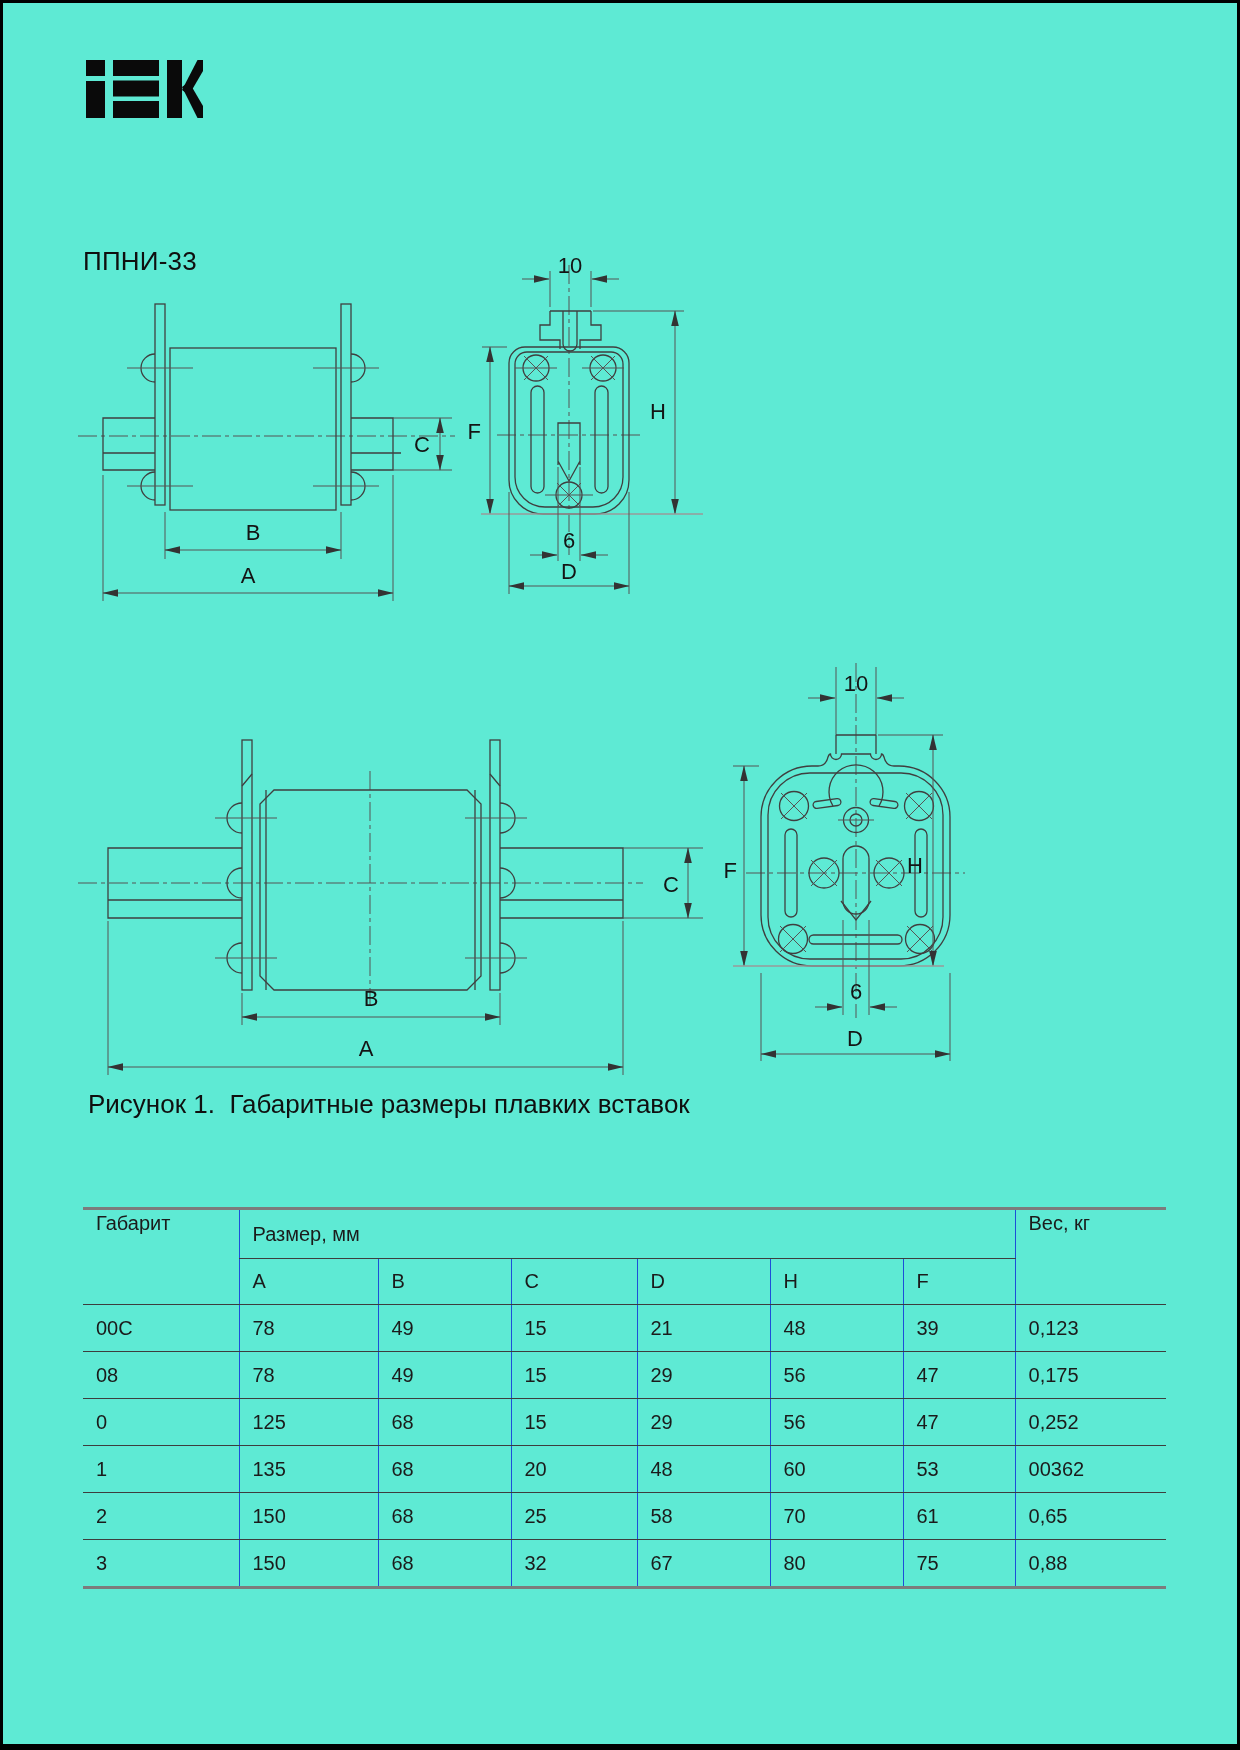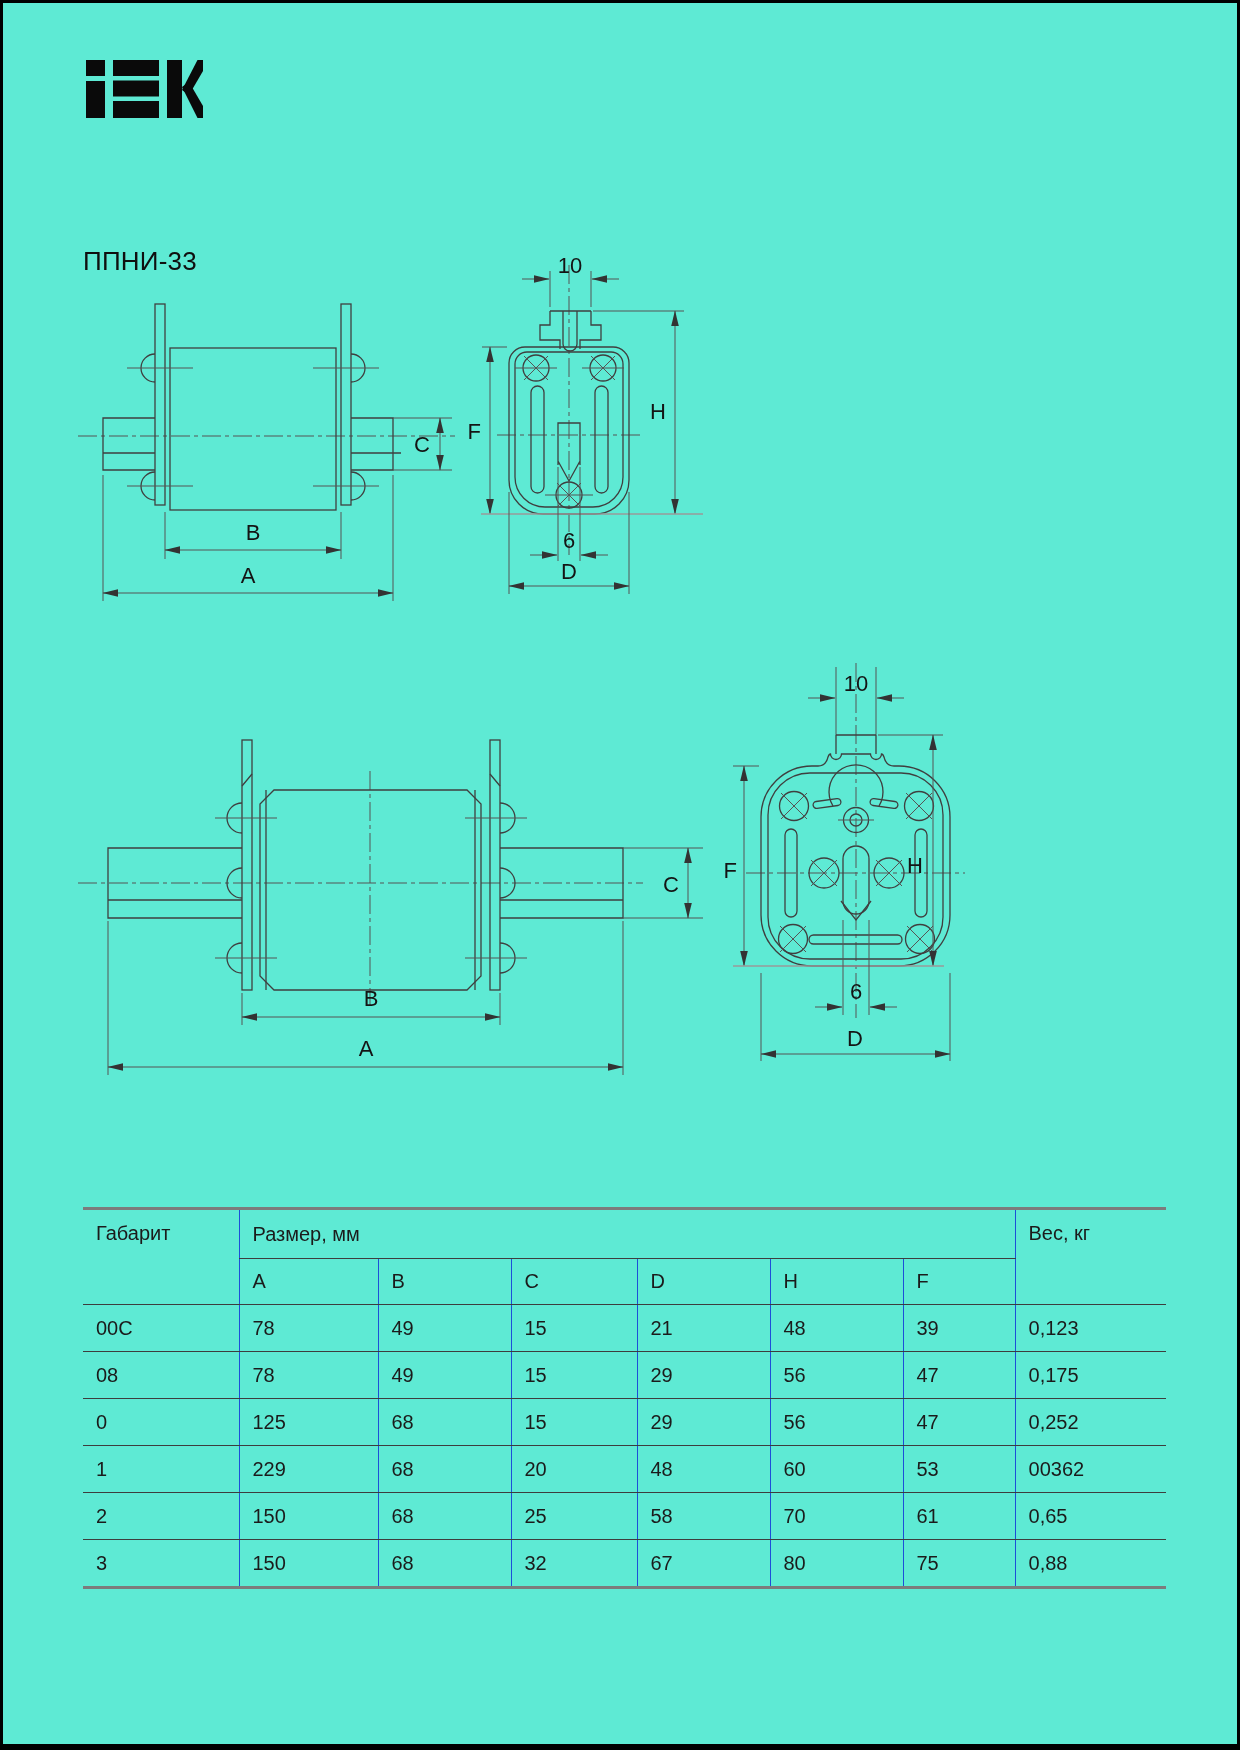--- a/index.html
+++ b/index.html
@@ -29,21 +29,21 @@
   }
   table.dims th, table.dims td {
     font-weight:400; text-align:left; padding:0 4px 0 13px;
     vertical-align:middle; border-left:1px solid #1d4ed8;
     height:46px; overflow:hidden; white-space:nowrap;
   }
   table.dims .no-bl { border-left:none; }
   table.dims thead tr.h1 th { height:48px; }
   table.dims thead tr.h2 th { height:45px; }
   table.dims thead tr.h2 th { border-bottom:1px solid #3d3d3d; }
-  table.dims th.span2 { vertical-align:top; padding-top:12px; border-bottom:1px solid #3d3d3d; }
+  table.dims th.span2 { vertical-align:top; padding-top:2px; border-bottom:1px solid #3d3d3d; }
   table.dims th.grp { border-bottom:1px solid #3d3d3d; }
   table.dims tbody tr:not(:last-child) td { border-bottom:1px solid #3d3d3d; }
 </style>
 </head>
 <body>
 
 <div class="page">
 
   <div class="logo" aria-label="IEK">
     <svg width="117" height="58" viewBox="0 0 117 58">
@@ -215,20 +215,21 @@
       <line class="tl" x1="812" y1="1004" x2="839" y2="1004" marker-end="url(#arr)"></line>
       <line class="tl" x1="894" y1="1004" x2="867" y2="1004" marker-end="url(#arr)"></line>
       <text x="853" y="996" text-anchor="middle">6</text>
 
       <path class="tl" d="M758,970 V1058 M947,970 V1058"></path>
       <line class="tl" x1="758" y1="1051" x2="947" y2="1051" marker-start="url(#arr)" marker-end="url(#arr)"></line>
       <text x="852" y="1043" text-anchor="middle">D</text>
     </g>
   </svg>
 
+  <div class="caption">Рисунок 1.  Габаритные размеры плавких вставок</div>
 
   <table class="dims">
     <colgroup>
       <col style="width:156px">
         <col style="width:139px">
         <col style="width:133px">
         <col style="width:126px">
       <col style="width:133px">
         <col style="width:133px">
         <col style="width:112px">
@@ -275,21 +276,21 @@
         <td>125</td>
         <td>68</td>
         <td>15</td>
         <td>29</td>
         <td>56</td>
         <td>47</td>
         <td>0,252</td>
       </tr>
       <tr>
         <td class="no-bl">1</td>
-        <td>229</td>
+        <td>135</td>
         <td>68</td>
         <td>20</td>
         <td>48</td>
         <td>60</td>
         <td>53</td>
         <td>00362</td>
       </tr>
       <tr>
         <td class="no-bl">2</td>
         <td>150</td>

